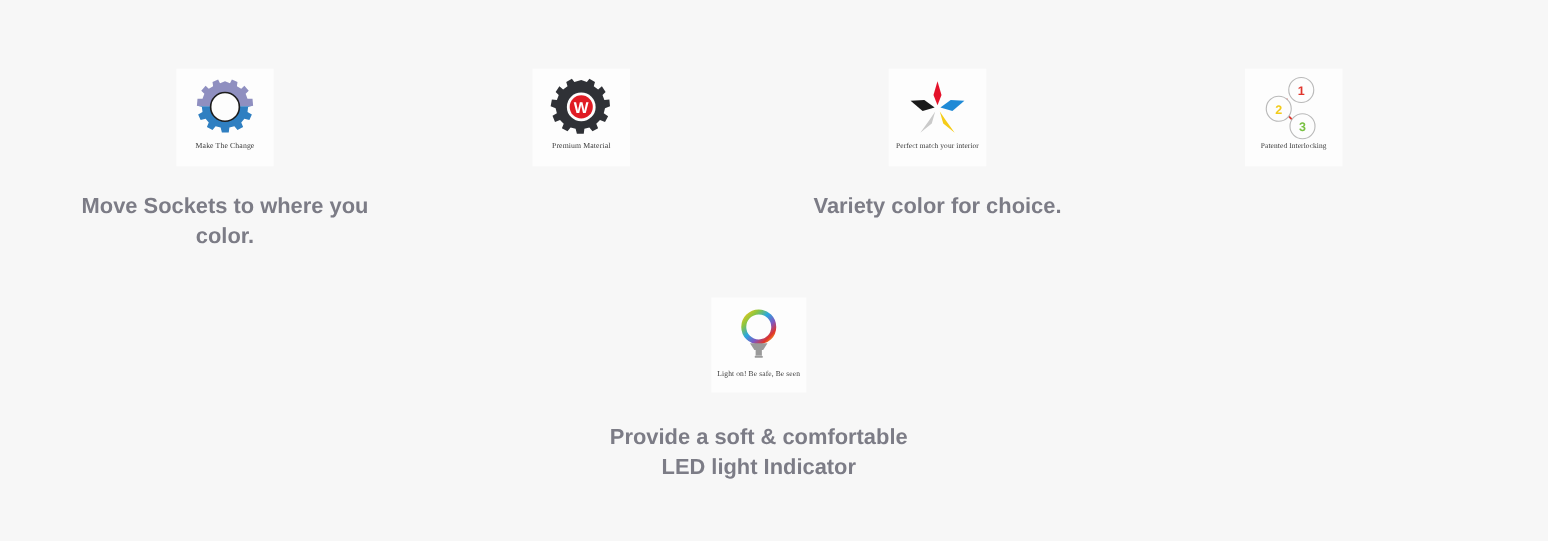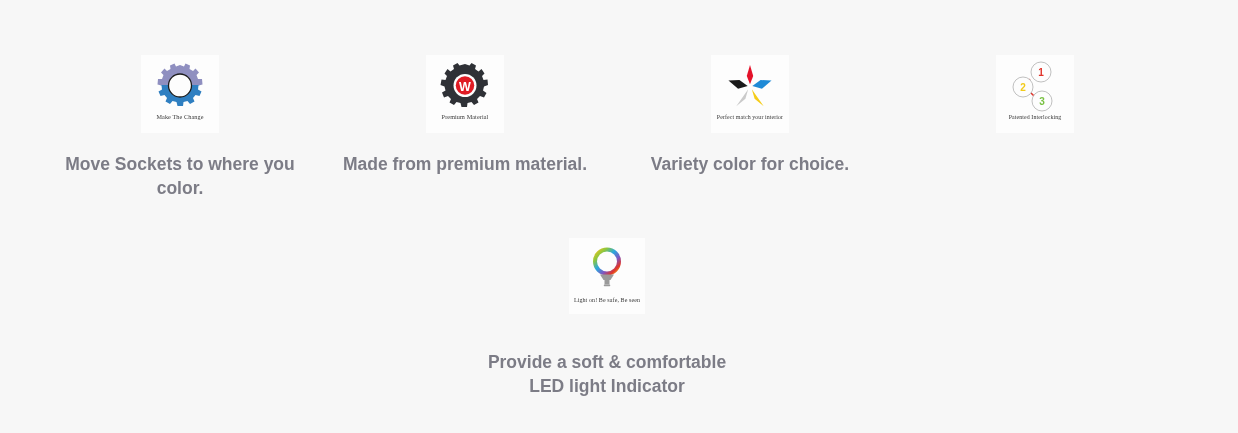--- a/index.html
+++ b/index.html
@@ -66,21 +66,21 @@
   .feature-heading {
     margin-top: 19px;
     font-family: "Liberation Sans", sans-serif;
     font-weight: bold;
     font-size: 17.5px;
     line-height: 24px;
     color: #7c7c86;
     text-align: center;
     width: 270px;
   }
-  .cell-4 .feature-heading { width: 240px; margin-top: 36px; }
+  .cell-4 .feature-heading { width: 240px; margin-top: 23px; }
 
   svg { display: block; overflow: visible; }
 </style>
 </head>
 <body>
 
 <div id="feature-grid">
 
   <div class="feature-cell cell-0">
     <div class="icon-tile">
@@ -122,21 +122,20 @@
             L88 47 L86 55 L93 60 L88 69 L80 66 L74 72 L77 79 L68 84 L63 78 L55 80 L54 88
             L43 88 L41 80 L33 78 L28 84 L19 79 L22 72 L16 66 L8 69 L4 59 L11 55 L9 47
             L1 44 L3 33 L11 34 L14 26 L9 21 L15 12 L21 17 L28 12 L26 5 L35 0 L39 5 Z" fill="#2f3136"></path>
           <circle cx="50" cy="45" r="23" fill="#fdfdfd"></circle>
           <circle cx="50" cy="45" r="18.5" fill="#e01b24"></circle>
           <text x="50" y="55.5" font-family="Liberation Sans, sans-serif" font-size="25" font-weight="bold" fill="#ffffff" text-anchor="middle">W</text>
         </svg>
       </div>
       <div class="icon-caption">Premium Material</div>
     </div>
-    <div class="feature-heading">Made from premium material.</div>
   </div>
 
   <div class="feature-cell cell-2">
     <div class="icon-tile">
       <div class="icon-art">
         <svg width="46" height="44" viewBox="0 0 100 96">
 
           <g>
 
             <path d="M50 2 L57 26 L50 44 L43 26 Z" fill="#e4122a"></path>

